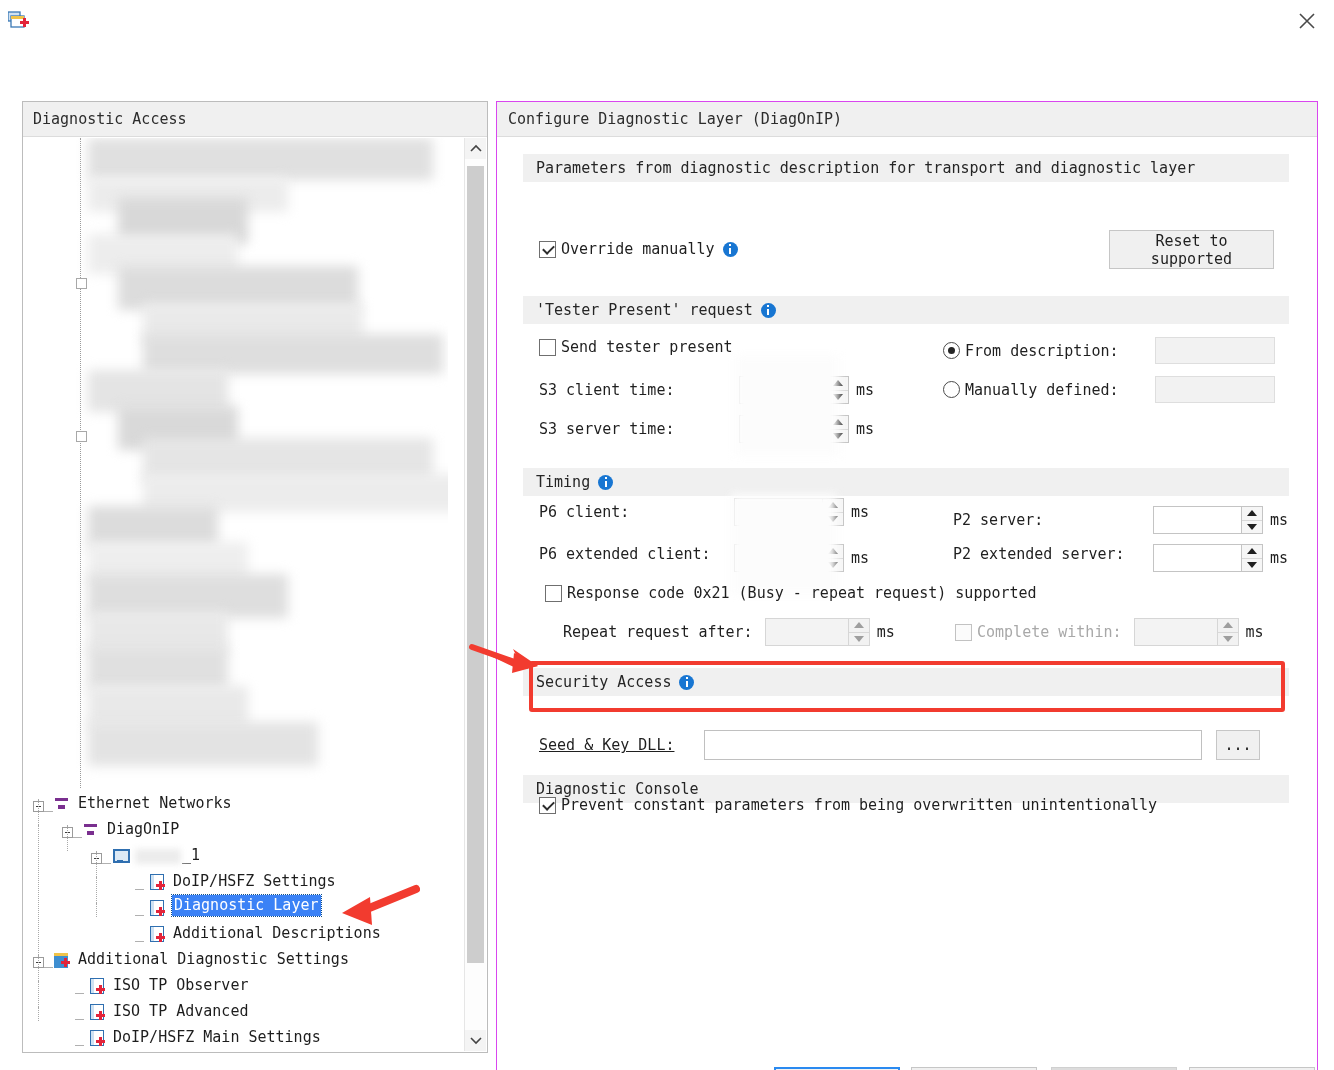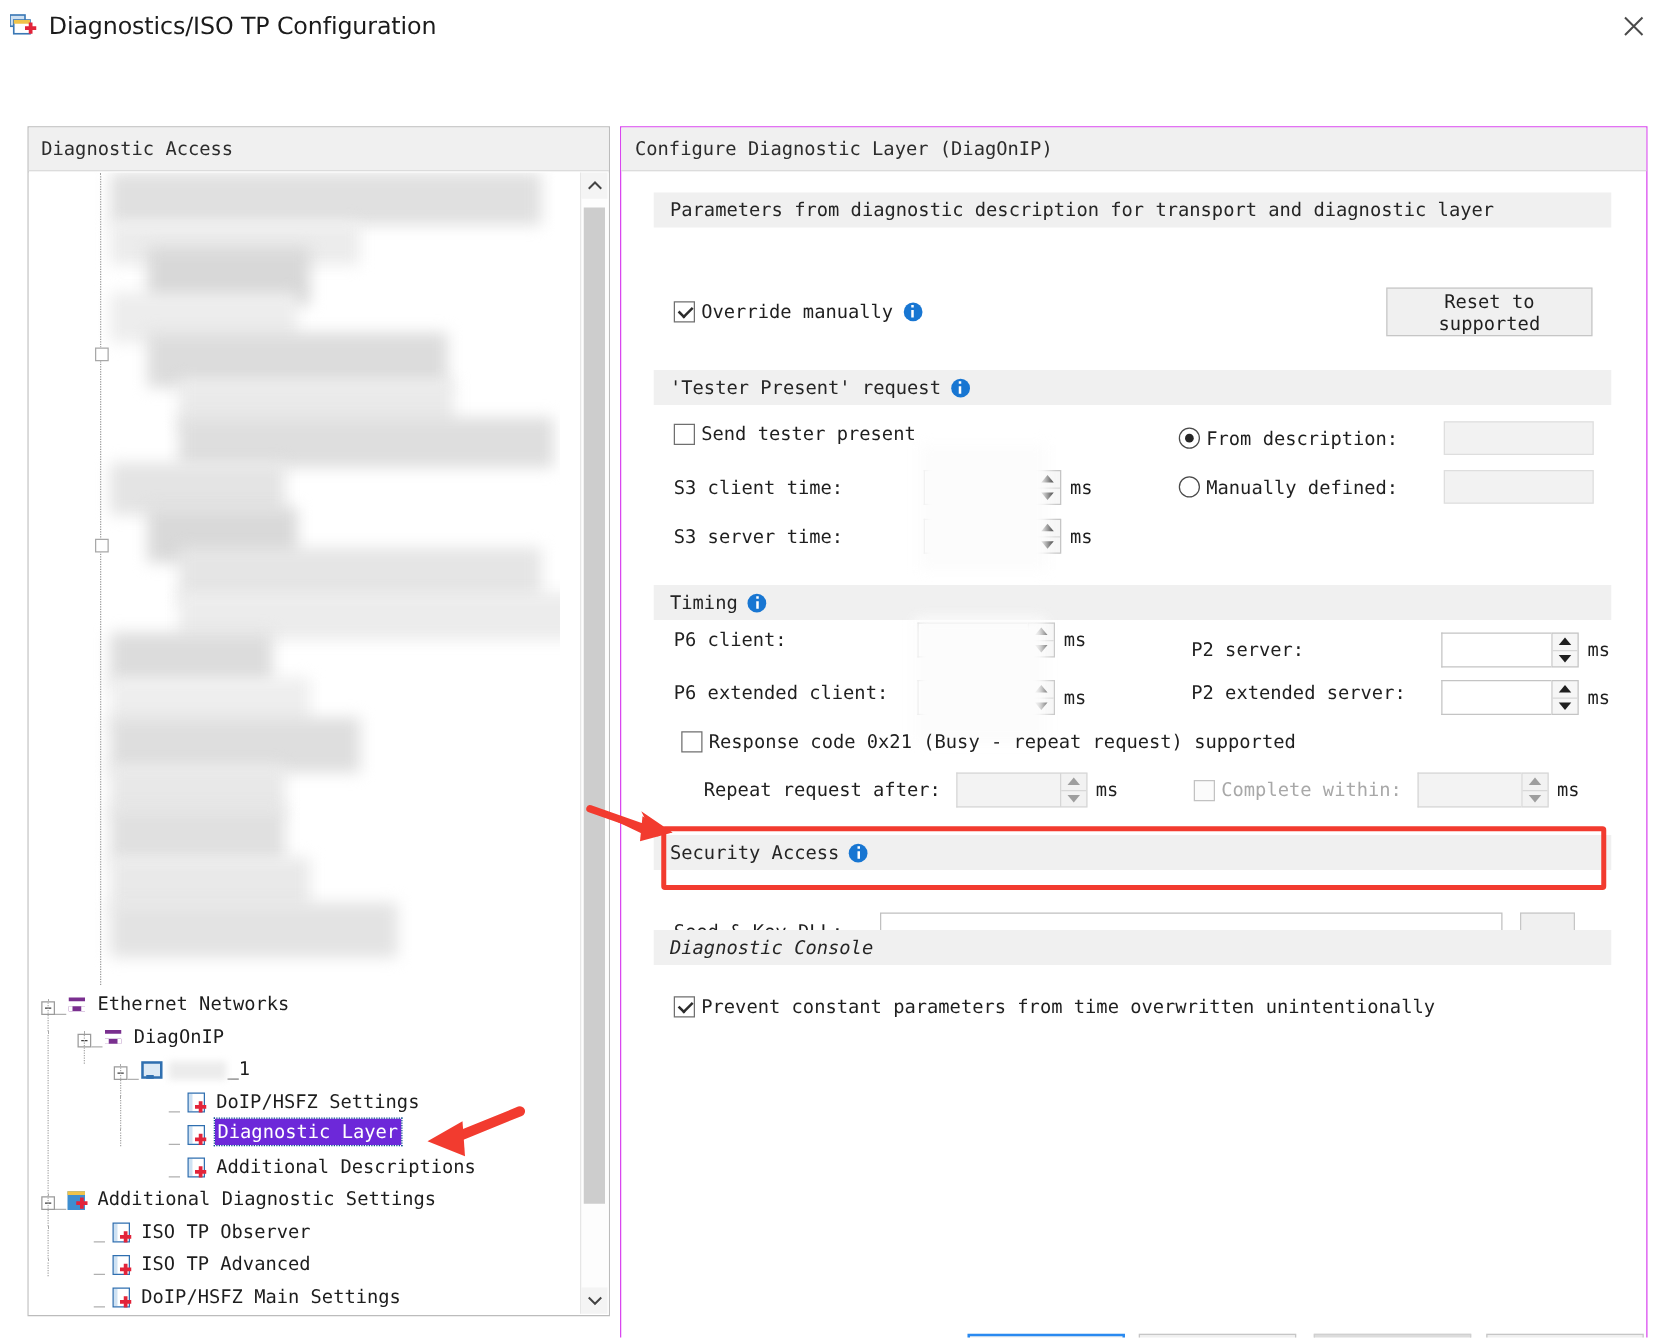--- a/index.html
+++ b/index.html
@@ -88,21 +88,21 @@
   .expander::before {
     content:""; position:absolute; left:2px; top:4px; width:5px; height:1px;
     background:#3d3d3d;
   }
   .lead-dash { width:9px; height:1px; background:#b0b0b0; flex:0 0 auto; }
   .vline { position:absolute; border-left:1px dotted #a9a9a9; }
 
   .ico { width:18px; height:16px; position:relative; flex:0 0 auto; margin-right:6px; }
   .lbl { padding-left:1px; }
   .lbl.sel {
-    background:#6d28d9; color:#fff;
+    background:#3b82f6; color:#fff;
     outline:1px dotted #0b4d8f;
     padding:1px 2px 2px 2px;
   }
 
   
   .ico-net::before {
     content:""; position:absolute; left:2px; top:2px; width:13px; height:3px;
     background:#7a2f8f;
   }
   .ico-net::after {
@@ -278,21 +278,20 @@
 <div id="titlebar">
   <div id="title-icon">
     <svg width="22" height="20" viewBox="0 0 22 20">
       <rect x="0" y="1" width="12" height="9" fill="#cfe1f2" stroke="#3a78b5" stroke-width="1.3"></rect>
       <rect x="3" y="5" width="13" height="11" fill="#ffffff" stroke="#3a78b5" stroke-width="1.3"></rect>
       <rect x="3" y="5" width="13" height="3" fill="#f0c34a"></rect>
       <rect x="12" y="10" width="9" height="3" fill="#e2243a"></rect>
       <rect x="15" y="7" width="3" height="9" fill="#e2243a"></rect>
     </svg>
   </div>
-  <div id="title-text">Diagnostics/ISO TP Configuration</div>
   <div id="close-btn">
     <svg width="22" height="22" viewBox="0 0 22 22">
       <path d="M4 4 L18 18 M18 4 L4 18" stroke="#4a4a4a" stroke-width="1.6" fill="none"></path>
     </svg>
   </div>
 </div>
 
 <div id="dialog-body">
 
   <div id="left-panel">
@@ -611,27 +610,27 @@
           <span class="info-ico"></span>
         </div>
       </div>
 
       <div class="row" style="position:absolute;left:42px;top:592px;">
         <span style="width:165px;text-decoration:underline;">Seed &amp; Key DLL:</span>
         <span class="tfield" style="width:498px;height:30px;display:inline-block;"></span>
         <span class="btn" style="position:relative;width:44px;height:30px;margin-left:14px;">...</span>
       </div>
 
-      <div class="sect" style="top:606px;font-style:italic;">
+      <div class="sect" style="top:637px;">
         <div class="section-bar">Diagnostic Console</div>
       </div>
 
       <div class="row" style="position:absolute;left:42px;top:658px;">
         <span class="cb checked"></span>
-        <span>Prevent constant parameters from time overwritten unintentionally</span>
+        <span>Prevent constant parameters from being overwritten unintentionally</span>
       </div>
 
     </div>
   </div>
 
   <div id="red-rect"></div>
 
   <svg class="red-arrow" style="left:468px;top:598px;width:80px;height:45px;" viewBox="0 0 80 45">
     <path d="M4 8 L52 24 L45 10 L70 27 L42 31 L50 30 Z" fill="#f23b2f"></path>
     <path d="M4 8 L58 27" stroke="#f23b2f" stroke-width="6" stroke-linecap="round"></path>

